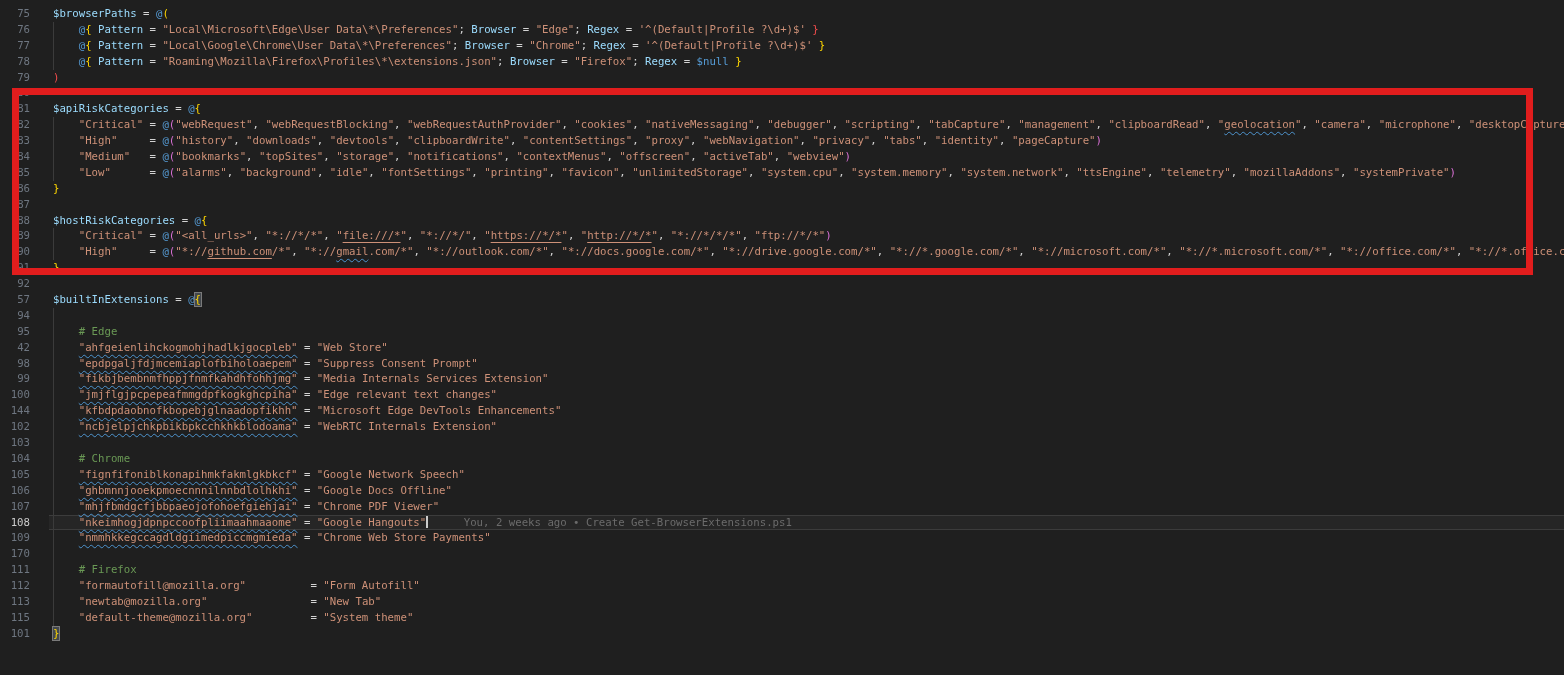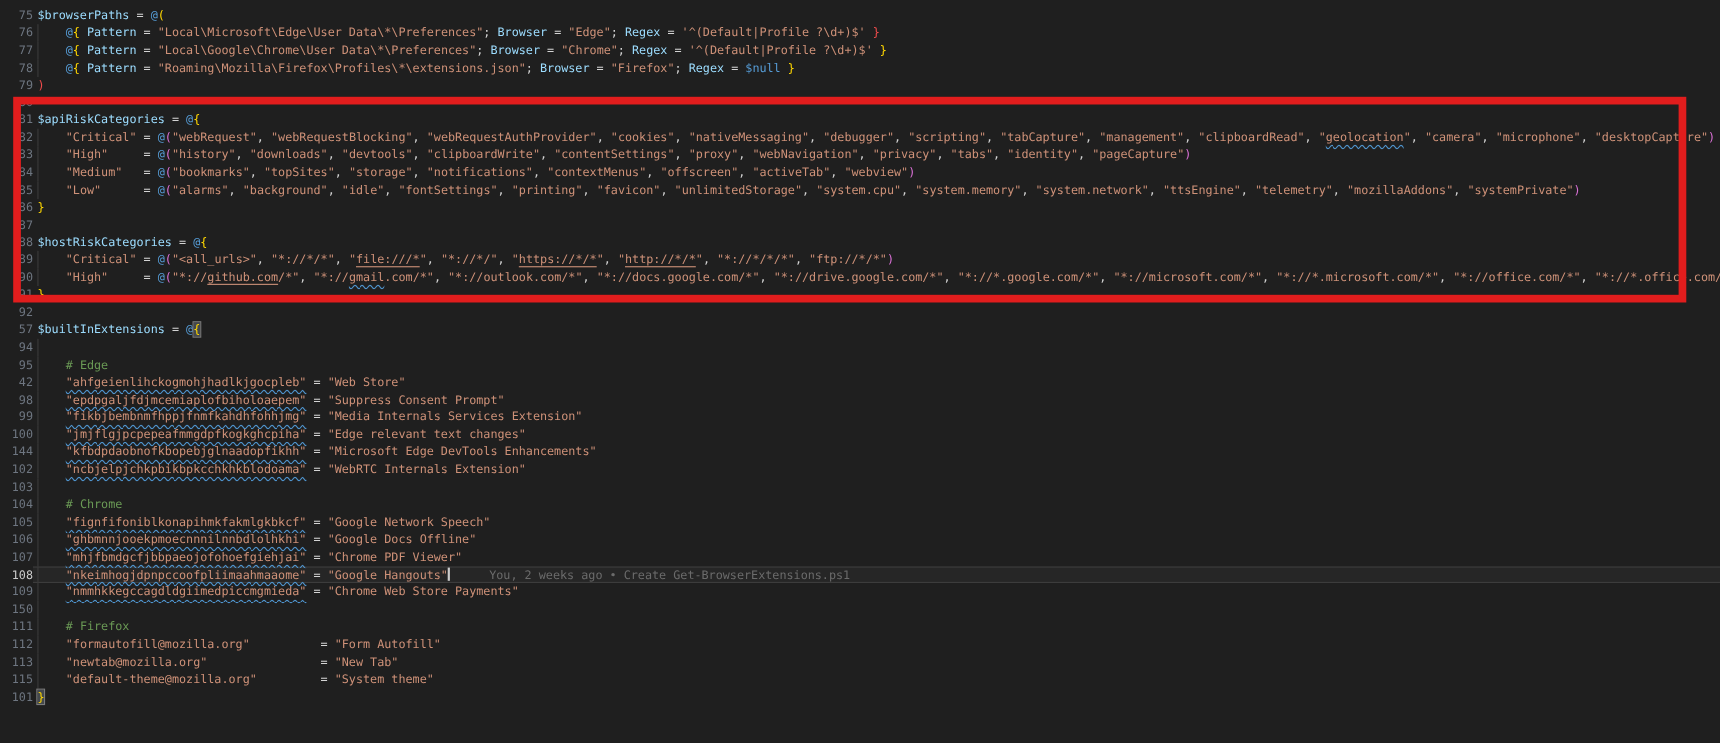--- a/index.html
+++ b/index.html
@@ -13,20 +13,21 @@
     width:1564px;height:675px;
     padding-top:6px;
     box-sizing:border-box;
     font-size:10.7px;
   }
   .row{
     display:flex;
     height:15.9px;line-height:15.9px;
     white-space:pre;
     position:relative;
+    gap:19px;
   }
   .ln{
     width:30px;min-width:30px;
     text-align:right;
     color:var(--lineNumber,#6e7681);
     user-select:none;
   }
   .row.active .ln{color:var(--lineNumberActive,#cccccc);}
   .code{
     position:relative;
@@ -128,21 +129,21 @@
       <div class="row"><div class="ln">100</div><div class="code"><i class="g"></i><span class="tok-o">    </span><span class="tok-sw">"jmjflgjpcpepeafmmgdpfkogkghcpiha"</span><span class="tok-o"> = </span><span class="tok-s">"Edge relevant text changes"</span></div></div>
       <div class="row"><div class="ln">144</div><div class="code"><i class="g"></i><span class="tok-o">    </span><span class="tok-sw">"kfbdpdaobnofkbopebjglnaadopfikhh"</span><span class="tok-o"> = </span><span class="tok-s">"Microsoft Edge DevTools Enhancements"</span></div></div>
       <div class="row"><div class="ln">102</div><div class="code"><i class="g"></i><span class="tok-o">    </span><span class="tok-sw">"ncbjelpjchkpbikbpkcchkhkblodoama"</span><span class="tok-o"> = </span><span class="tok-s">"WebRTC Internals Extension"</span></div></div>
       <div class="row"><div class="ln">103</div><div class="code"><i class="g"></i></div></div>
       <div class="row"><div class="ln">104</div><div class="code"><i class="g"></i><span class="tok-o">    </span><span class="tok-c"># Chrome</span></div></div>
       <div class="row"><div class="ln">105</div><div class="code"><i class="g"></i><span class="tok-o">    </span><span class="tok-sw">"fignfifoniblkonapihmkfakmlgkbkcf"</span><span class="tok-o"> = </span><span class="tok-s">"Google Network Speech"</span></div></div>
       <div class="row"><div class="ln">106</div><div class="code"><i class="g"></i><span class="tok-o">    </span><span class="tok-sw">"ghbmnnjooekpmoecnnnilnnbdlolhkhi"</span><span class="tok-o"> = </span><span class="tok-s">"Google Docs Offline"</span></div></div>
       <div class="row"><div class="ln">107</div><div class="code"><i class="g"></i><span class="tok-o">    </span><span class="tok-sw">"mhjfbmdgcfjbbpaeojofohoefgiehjai"</span><span class="tok-o"> = </span><span class="tok-s">"Chrome PDF Viewer"</span></div></div>
       <div class="row active"><div class="ln">108</div><div class="code"><div class="hl"></div><i class="g"></i><span class="tok-o">    </span><span class="tok-sw">"nkeimhogjdpnpccoofpliimaahmaaome"</span><span class="tok-o"> = </span><span class="tok-s">"Google Hangouts"</span><span class="tok-cur"></span><span class="tok-gh">You, 2 weeks ago • Create Get-BrowserExtensions.ps1</span></div></div>
       <div class="row"><div class="ln">109</div><div class="code"><i class="g"></i><span class="tok-o">    </span><span class="tok-sw">"nmmhkkegccagdldgiimedpiccmgmieda"</span><span class="tok-o"> = </span><span class="tok-s">"Chrome Web Store Payments"</span></div></div>
-      <div class="row"><div class="ln">150</div><div class="code"><i class="g"></i></div></div>
+      <div class="row"><div class="ln">170</div><div class="code"><i class="g"></i></div></div>
       <div class="row"><div class="ln">111</div><div class="code"><i class="g"></i><span class="tok-o">    </span><span class="tok-c"># Firefox</span></div></div>
       <div class="row"><div class="ln">112</div><div class="code"><i class="g"></i><span class="tok-o">    </span><span class="tok-s">"formautofill@mozilla.org"</span><span class="tok-o">          = </span><span class="tok-s">"Form Autofill"</span></div></div>
       <div class="row"><div class="ln">113</div><div class="code"><i class="g"></i><span class="tok-o">    </span><span class="tok-s">"newtab@mozilla.org"</span><span class="tok-o">                = </span><span class="tok-s">"New Tab"</span></div></div>
       <div class="row"><div class="ln">115</div><div class="code"><i class="g"></i><span class="tok-o">    </span><span class="tok-s">"default-theme@mozilla.org"</span><span class="tok-o">         = </span><span class="tok-s">"System theme"</span></div></div>
       <div class="row"><div class="ln">101</div><div class="code"><span class="tok-bm">}</span></div></div>
     </div>
   <div class="annotation"></div>
 </div>
 
 </body></html>

